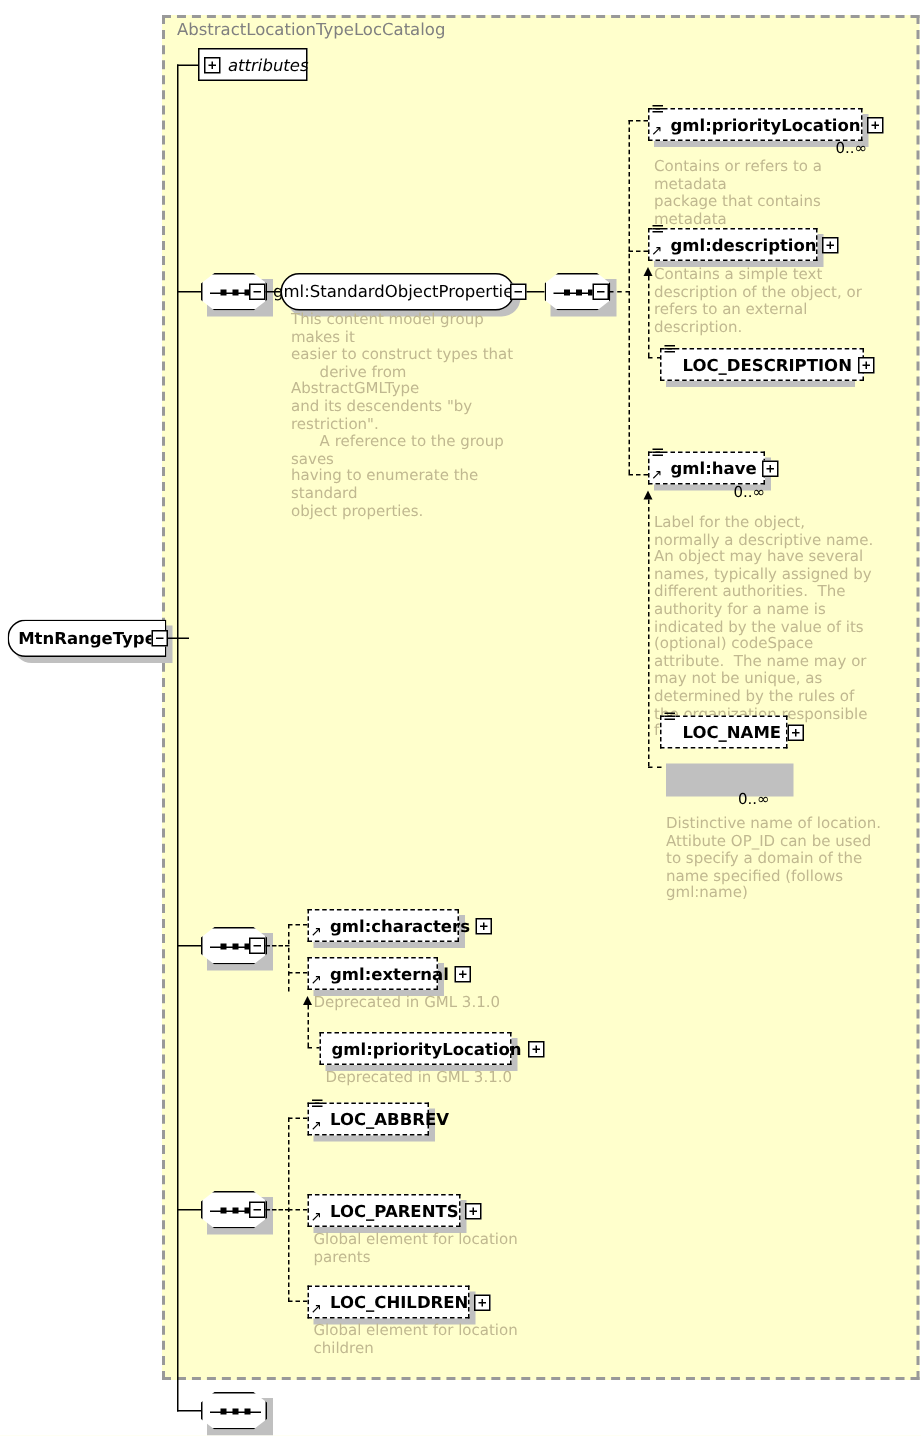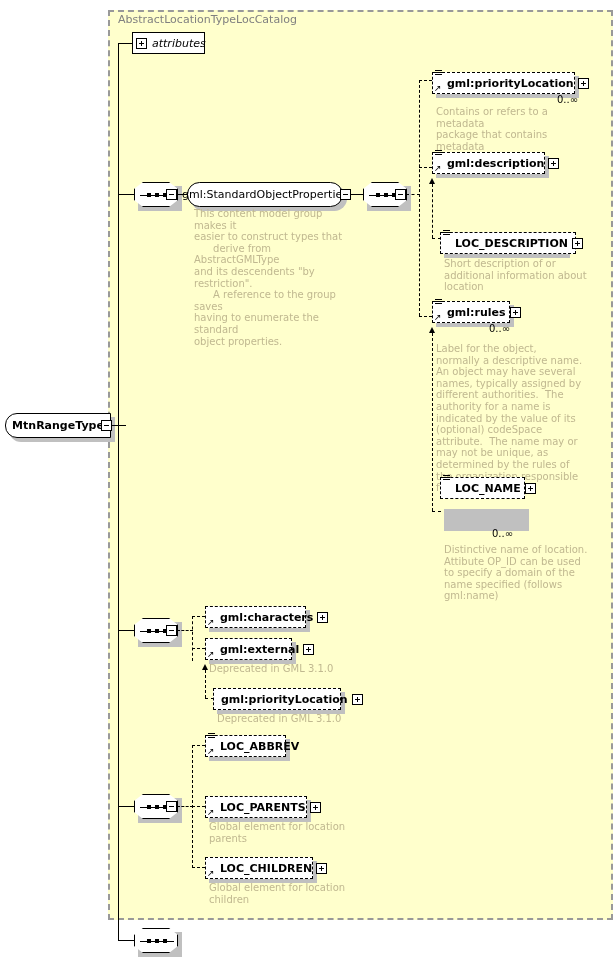--- a/index.html
+++ b/index.html
@@ -208,50 +208,51 @@
   <div class="elem" style="left:432px;top:152px;width:113px;">
     <span class="seqglyph">
         <i></i>
         <i></i>
         <i></i>
       </span>
     <span class="subarrow">↗</span>
     <span class="nm">gml:description</span>
     <span class="pm plus" style="margin-left:auto;"></span>
   </div>
+  <div class="doc" style="left:436px;top:178px;width:152px;">Contains a simple text
+description of the object, or
+refers to an external
+description.</div>
 
   <div class="dash-v" style="left:432px;top:184px;height:54px;"></div>
   <div style="position:absolute;left:429px;top:178px;width:0;height:0;
               border-left:3px solid transparent;border-right:3px solid transparent;
               border-bottom:6px solid #000;"></div>
   <div class="dash-h" style="left:432px;top:238px;width:9px;"></div>
 
   <div class="shadow" style="left:444px;top:236px;width:126px;height:22px;"></div>
   <div class="elem" style="left:440px;top:232px;width:136px;">
     <span class="seqglyph">
         <i></i>
         <i></i>
         <i></i>
       </span>
     <span class="nm">LOC_DESCRIPTION</span>
     <span class="pm plus" style="margin-left:auto;"></span>
   </div>
-  <div class="doc" style="left:444px;top:258px;width:152px;">Short description of or
-additional information about
-location</div>
 
   <div class="shadow" style="left:436px;top:305px;width:78px;height:22px;"></div>
   <div class="elem" style="left:432px;top:301px;width:78px;">
     <span class="seqglyph">
         <i></i>
         <i></i>
         <i></i>
       </span>
     <span class="subarrow">↗</span>
-    <span class="nm">gml:rules</span>
+    <span class="nm">gml:have</span>
     <span class="pm plus" style="margin-left:auto;"></span>
   </div>
   <div class="occ" style="left:489px;top:323px;">0..∞</div>
   <div class="doc" style="left:436px;top:343px;width:152px;">Label for the object,
 normally a descriptive name.
 An object may have several
 names, typically assigned by
 different authorities.  The
 authority for a name is
 indicated by the value of its

